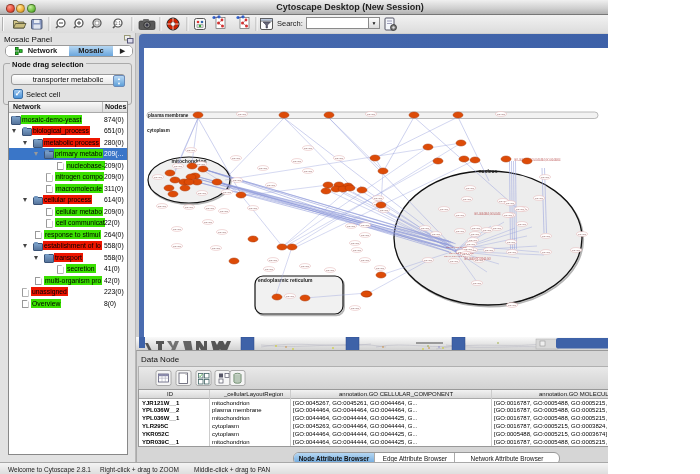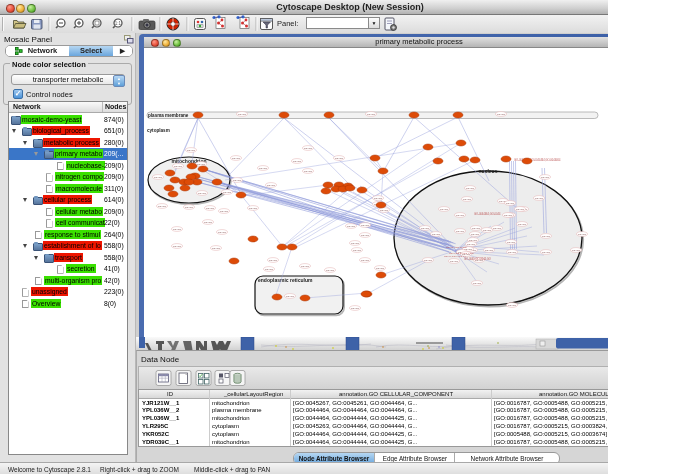--- a/index.html
+++ b/index.html
@@ -153,47 +153,47 @@
 <path d="M263 7 L270.5 7 L267.5 10 L267.5 13 L266 13 L266 10 Z" fill="#667" stroke="#334" stroke-width="0.5"></path>
       </g>
       <g>
         <rect x="385" y="3" width="9" height="12" rx="1" fill="#f4f6fa" stroke="#445" stroke-width="0.9"></rect>
 <line x1="387" y1="6" x2="392" y2="6" stroke="#88a" stroke-width="0.8"></line>
 <line x1="387" y1="8.5" x2="392" y2="8.5" stroke="#88a" stroke-width="0.8"></line>
 <circle cx="393.5" cy="12.5" r="3" fill="#777" stroke="#222" stroke-width="0.7"></circle>
 <circle cx="393.5" cy="12.5" r="1.2" fill="#ddd"></circle>
       </g>
     </svg>
-  <div class="abs" id="searchlbl">Panel:</div>
+  <div class="abs" id="searchlbl">Search:</div>
   <div class="abs" id="searchbox"></div>
   <div class="abs" id="searcharrow">▼</div>
   <div class="abs" id="cp">
     <div class="abs" id="cphead">Mosaic Panel</div>
     <div class="abs" id="cpfloat"><svg width="10" height="9" viewBox="0 0 10 9">
           <rect x="0.5" y="0.5" width="5.5" height="4.5" fill="#eee" stroke="#997"></rect>
           <rect x="3.5" y="3.5" width="5.5" height="4.5" fill="#dde" stroke="#557"></rect>
         </svg></div>
     <div class="abs tabbar">
       <div class="seg" style="left:0;width:63px;background:#fff;text-indent:10px">Network</div>
-      <div class="seg" style="left:63px;width:44px;background:linear-gradient(#b6d7f2,#6aa6dd)">Select</div>
+      <div class="seg" style="left:63px;width:44px;background:linear-gradient(#b6d7f2,#6aa6dd)">Mosaic</div>
       <div class="seg" style="left:107px;width:19px;background:#fff;font-size:6.5px">▶</div>
       <svg class="abs" style="left:9px;top:1px" width="8" height="8" viewBox="0 0 9 9">
           <line x1="2" y1="2" x2="6" y2="4.5" stroke="#2a2" stroke-width="0.8"></line>
           <line x1="2" y1="7" x2="6" y2="4.5" stroke="#2a2" stroke-width="0.8"></line>
           <rect x="0.5" y="0.5" width="3" height="3" fill="#3c3" stroke="#161"></rect>
           <rect x="0.5" y="5.5" width="3" height="3" fill="#3c3" stroke="#161"></rect>
           <rect x="5" y="3" width="3" height="3" fill="#3c3" stroke="#161"></rect>
         </svg>
     </div>
     <div class="abs" id="groupbox"></div>
-    <div class="abs" id="grouplbl">Node color selection</div>
+    <div class="abs" id="grouplbl">Node drag selection</div>
     <div class="abs" id="dropdown">transporter metabolic</div>
     <div class="abs" id="spin">▲<br>▼</div>
     <div class="abs" id="checkbox">✓</div>
-    <div class="abs" id="chklbl">Control nodes</div>
+    <div class="abs" id="chklbl">Select cell</div>
     <div class="abs" id="treebox">
       <div id="treehead">
           <span class="h1">Network</span>
           <span class="h2">Nodes</span>
           <span class="vline"></span>
         </div>
       <div class="trow" style="top:11.5px;">
           <span class="fold" style="left:2px"></span>
           <span class="lbl grn" style="left:12px;max-width:82px;overflow:hidden">mosaic-demo-yeast</span>
           <span class="num" style="">874(0)</span>
@@ -281,26 +281,20 @@
         </div>
 <div class="trow" style="top:195.5px;">
           <span class="file" style="left:12.5px"></span>
           <span class="lbl grn" style="left:22px;max-width:72px;overflow:hidden">Overview</span>
           <span class="num" style="">8(0)</span>
         </div>
     </div>
   </div>
   <div class="abs" id="desk">
     <div class="abs" id="netwin">
-      <div class="abs" id="nettitle">
-        <div class="t">primary metabolic process</div>
-        <div class="abs light" style="left:7px;top:2px;width:6px;height:6px;background:radial-gradient(circle at 35% 30%,#ff9a8a,#e8503a 60%,#b03020)"></div>
-        <div class="abs light" style="left:17.5px;top:2px;width:6px;height:6px;background:radial-gradient(circle at 35% 30%,#ffe9a0,#f0b03a 60%,#c08820)"></div>
-        <div class="abs light" style="left:29px;top:2px;width:6px;height:6px;background:radial-gradient(circle at 35% 30%,#c8f0a0,#6fc040 60%,#3f8f20)"></div>
-      </div>
       <div class="abs" id="canvas">
           <svg class="abs" style="left:0;top:0" width="549" height="289" viewBox="0 0 549 289">
             <rect x="3" y="64" width="451" height="6.5" rx="3.2" fill="#f2f2f2" stroke="#aaa" stroke-width="0.8"></rect>
             <text x="4" y="69.3" font-size="4.6" font-weight="bold" fill="#222">plasma membrane</text>
             <text x="3" y="83.5" font-size="4.6" font-weight="bold" fill="#222">cytoplasm</text>
             <ellipse cx="46" cy="133.2" rx="41" ry="23" fill="none" stroke="#b5b5b5" stroke-width="1.6"></ellipse>
             <ellipse cx="45" cy="132" rx="41" ry="23" fill="#f0f0f0" stroke="#111" stroke-width="1.2"></ellipse>
             <text x="45" y="114.5" font-size="5" font-weight="bold" text-anchor="middle" fill="#222">mitochondrion</text>
             <ellipse cx="345.2" cy="191.5" rx="94" ry="67" fill="none" stroke="#b5b5b5" stroke-width="1.8"></ellipse>
             <ellipse cx="344" cy="190" rx="94" ry="67" fill="#ededed" stroke="#111" stroke-width="1.3"></ellipse>

